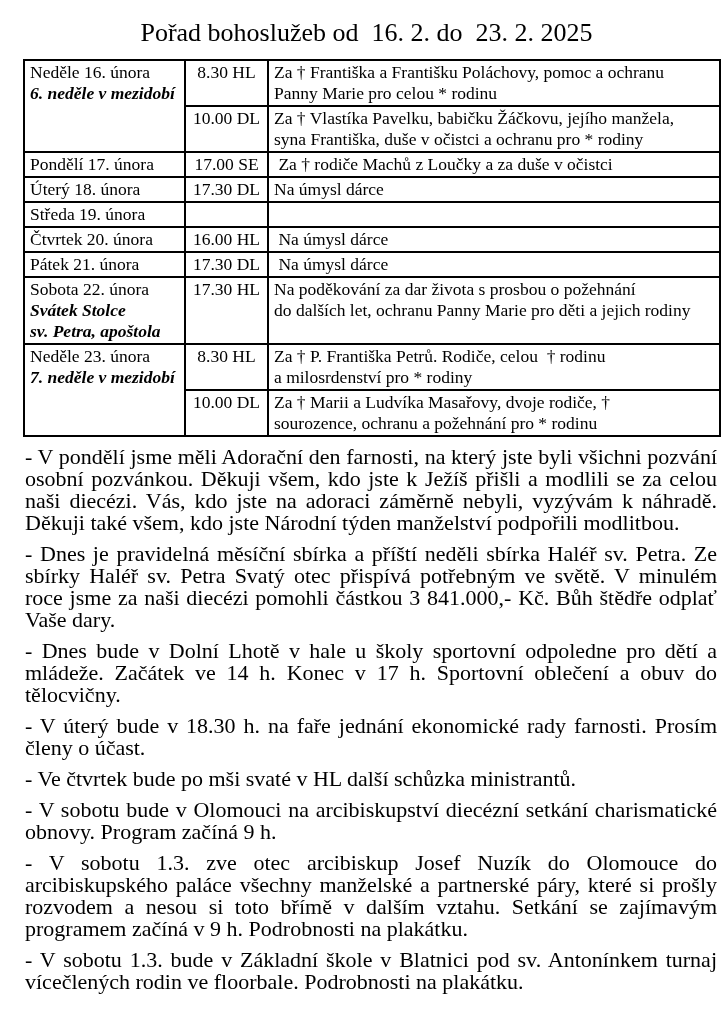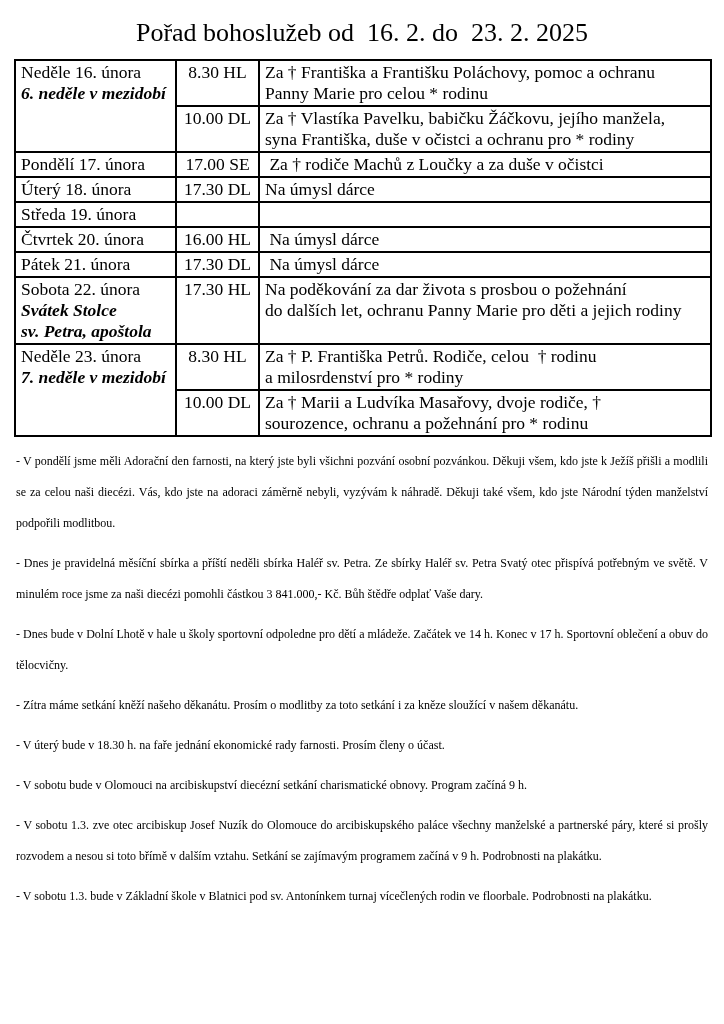--- a/index.html
+++ b/index.html
@@ -7,21 +7,21 @@
   body {
     width: 724px;
     height: 1024px;
     font-family: "Liberation Serif", serif;
     color: #000000;
     overflow: hidden;
   }
   .page {
     width: 724px;
     height: 1024px;
-    padding: 14px 14px 0 14px;
+    padding: 14px 14px 0 23px;
   }
   .title {
     text-align: center;
     font-size: 26px;
     font-weight: normal;
     white-space: pre-wrap;
     margin-top: 4px;
     margin-bottom: 11px;
   }
   table.schedule {
@@ -46,22 +46,22 @@
   tr.sub-row-b td { height: 45px; }
   tr.simple-row td { height: 22px; }
   tr.sobota-row td { height: 65px; margin-left: 44px; }
   .announcements { margin-top: 9px; }
   .ann-heading {
     font-size: 16.5px;
     font-weight: bold;
     margin: 6px 0 4px 2px;
   }
   .ann-p {
-    font-size: 12px;
-    line-height: 31px;
+    font-size: 22px;
+    line-height: 22px;
     text-align: justify;
     margin: 9px 0 9px 2px;
     width: 692px;
   }
   .ann-p:last-child { margin-bottom: 16px; }
 </style>
 </head>
 <body>
 
 <div class="page">
@@ -141,21 +141,21 @@
         <td class="col-intent">Za † Marii a Ludvíka Masařovy, dvoje rodiče, †
 sourozence, ochranu a požehnání pro * rodinu</td>
       </tr>
     </tbody>
   </table>
 
   <div class="announcements">
     <p class="ann-p">- V pondělí jsme měli Adorační den farnosti, na který jste byli všichni pozvání osobní pozvánkou. Děkuji všem, kdo jste k Ježíš přišli a modlili se za celou naši diecézi. Vás, kdo jste na adoraci záměrně nebyli, vyzývám k náhradě. Děkuji také všem, kdo jste Národní týden manželství podpořili modlitbou.</p>
     <p class="ann-p">- Dnes je pravidelná měsíční sbírka a příští neděli sbírka Haléř sv. Petra. Ze sbírky Haléř sv. Petra Svatý otec přispívá potřebným ve světě. V minulém roce jsme za naši diecézi pomohli částkou 3 841.000,- Kč. Bůh štědře odplať Vaše dary.</p>
     <p class="ann-p">- Dnes bude v Dolní Lhotě v hale u školy sportovní odpoledne pro dětí a mládeže. Začátek ve 14 h. Konec v 17 h. Sportovní oblečení a obuv do tělocvičny.</p>
-    <p class="ann-p">- Zítra máme setkání kněží našeho děkanátu. Prosím o modlitby za toto setkání i za kněze sloužící v našem děkanátu.</p>
     <p class="ann-p">- V úterý bude v 18.30 h. na faře jednání ekonomické rady farnosti. Prosím členy o účast.</p>
+    <p class="ann-p">- Ve čtvrtek bude po mši svaté v HL další schůzka ministrantů.</p>
     <p class="ann-p">- V sobotu bude v Olomouci na arcibiskupství diecézní setkání charismatické obnovy. Program začíná 9 h.</p>
     <p class="ann-p">- V sobotu 1.3. zve otec arcibiskup Josef Nuzík do Olomouce do arcibiskupského paláce všechny manželské a partnerské páry, které si prošly rozvodem a nesou si toto břímě v dalším vztahu. Setkání se zajímavým programem začíná v 9 h. Podrobnosti na plakátku.</p>
     <p class="ann-p">- V sobotu 1.3. bude v Základní škole v Blatnici pod sv. Antonínkem turnaj vícečlených rodin ve floorbale. Podrobnosti na plakátku.</p>
 
   </div>
 
 </div>
 
 </body></html>

